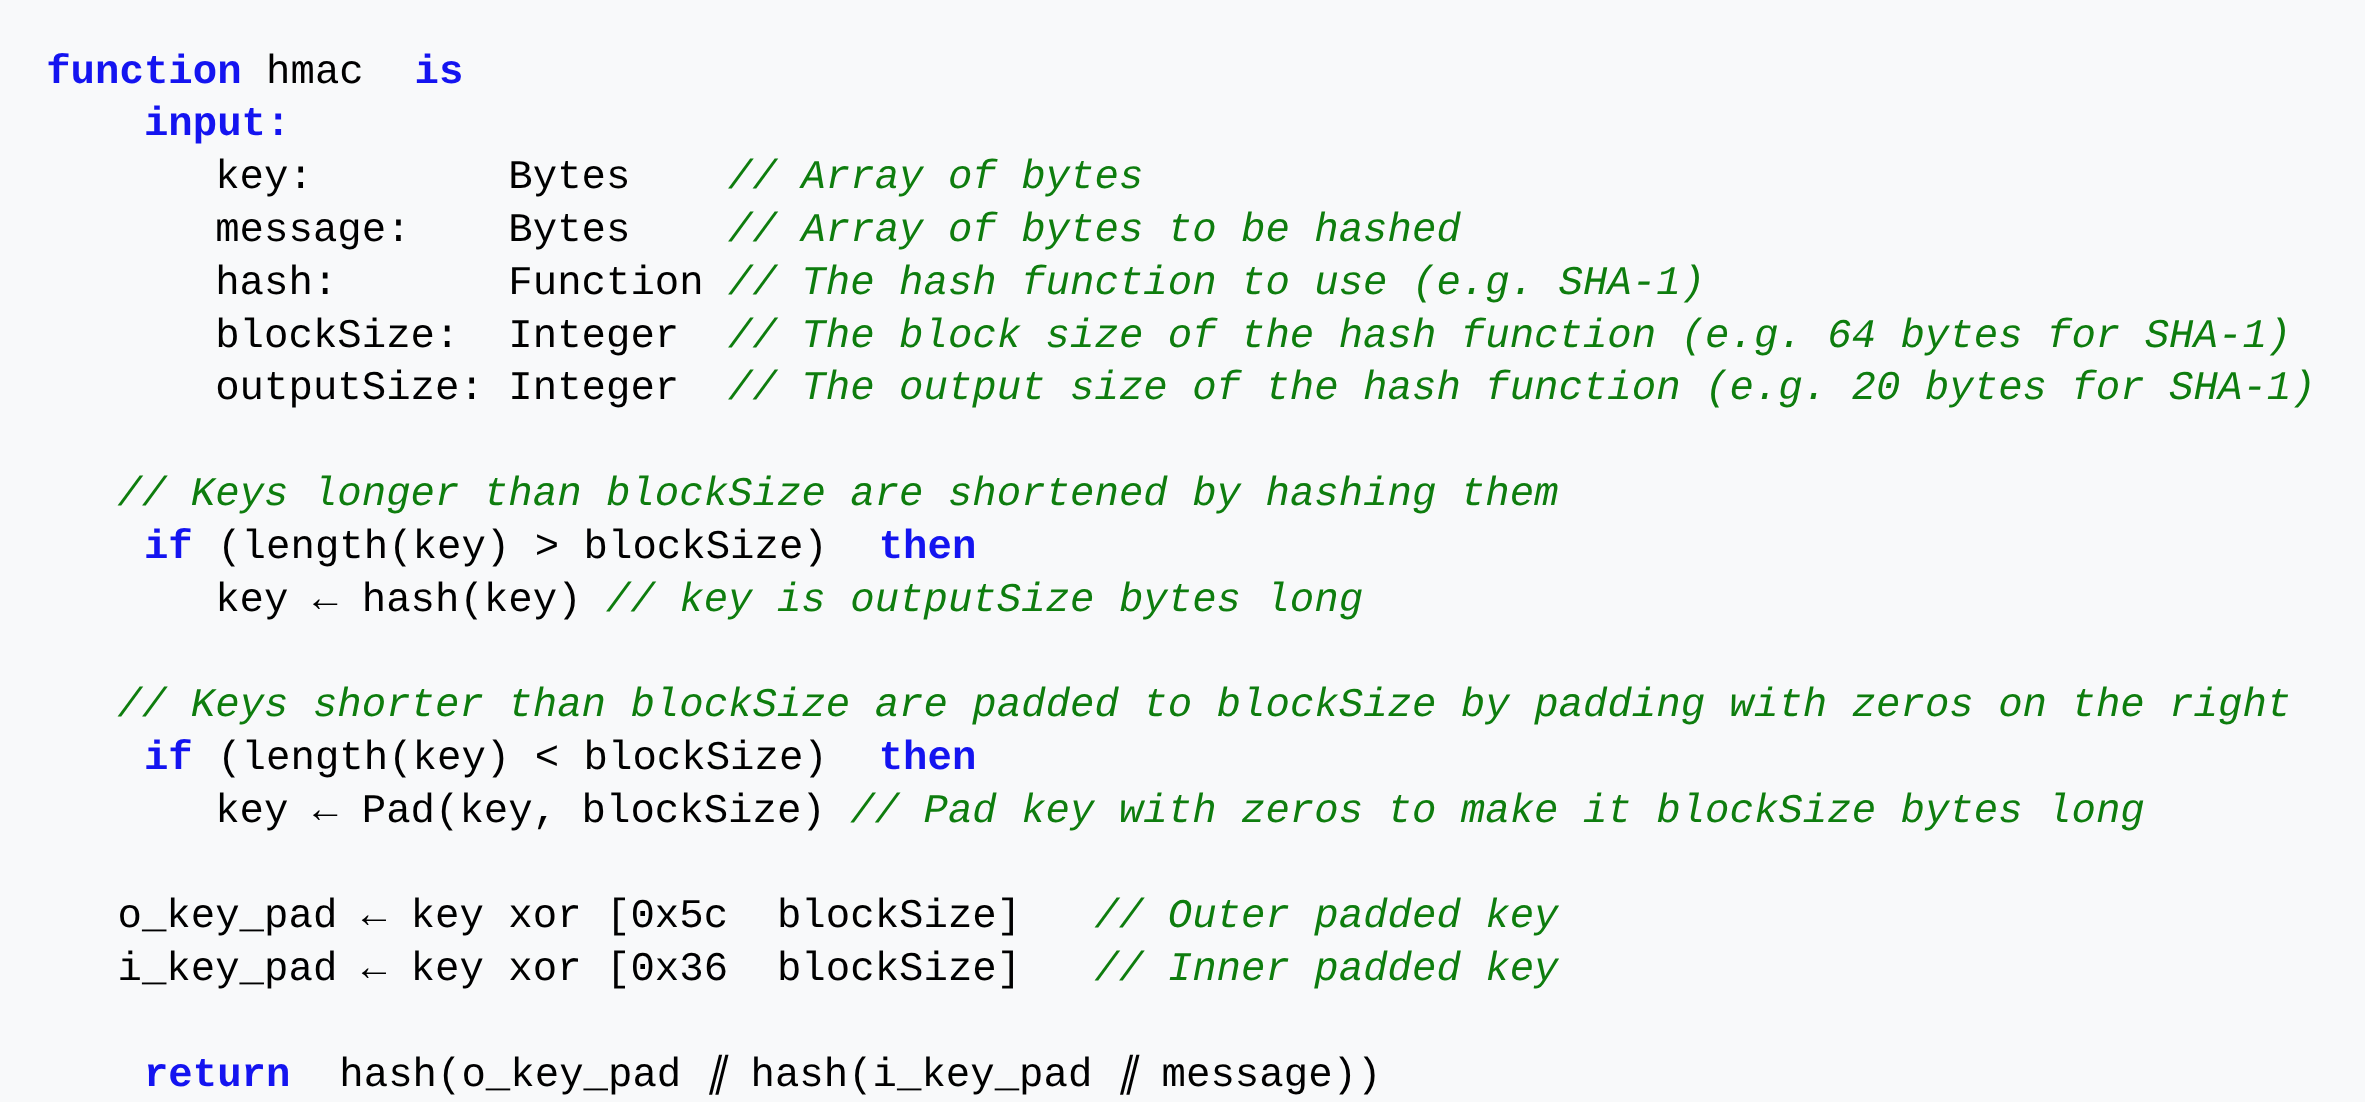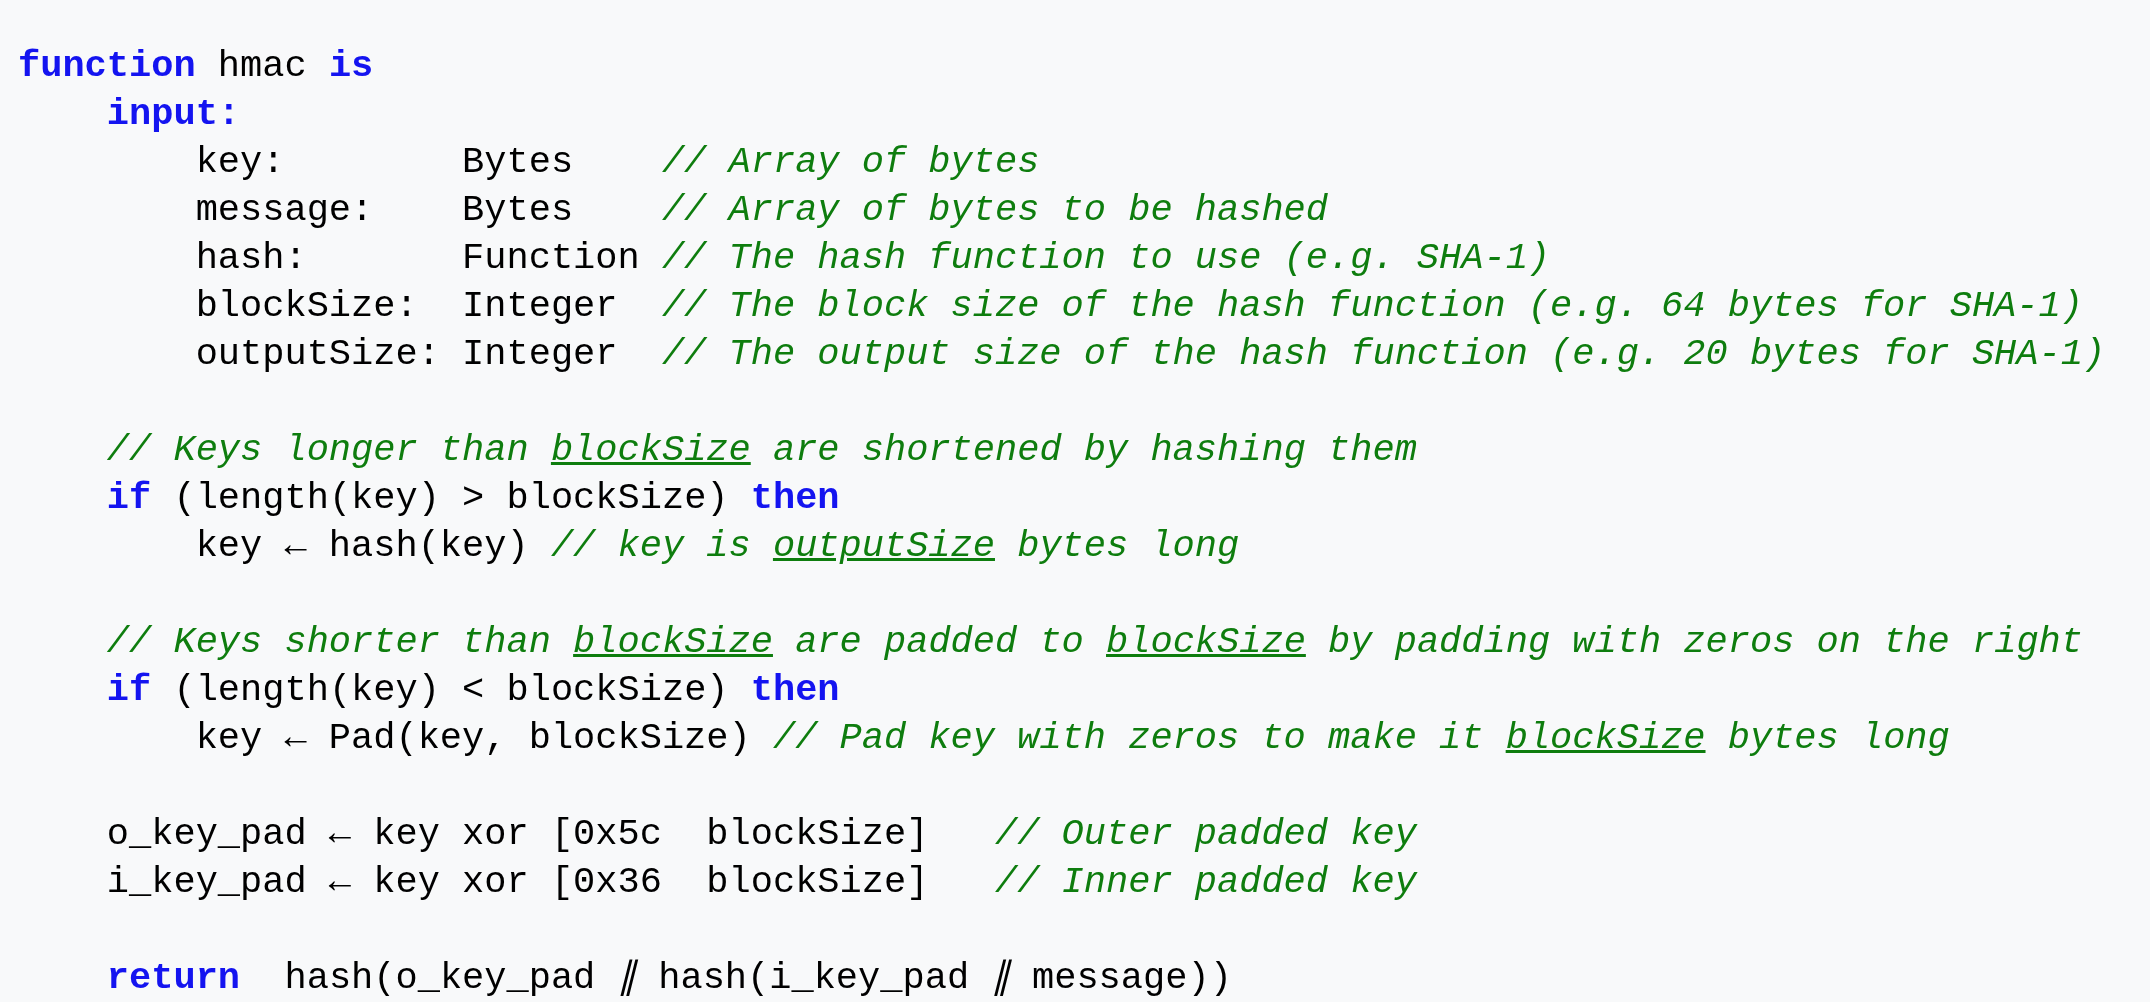--- a/index.html
+++ b/index.html
@@ -19,24 +19,24 @@
     padding: 5px 0 0 18px;
     font-family: "Liberation Mono", "DejaVu Sans Mono", monospace;
     font-size: 37px;
     line-height: 48px;
     color: var(--fg, #000000);
   }
   .line {
     height: 48px;
     white-space: pre;
   }
-  .kw  { color: var(--kw, #1414f0); font-weight: bold; }
+  .kw  { color: var(--kw, #1414f0); font-weight: bold; margin-left: 24px; }
   .pl  { color: var(--fg, #000000); }
   .cm  { color: var(--cm, #0e7d0e); font-style: italic; }
-  .cmi { color: var(--cm, #0e7d0e); font-style: italic; text-decoration: underline; }
+  .cmi { color: var(--cm, #0e7d0e); font-style: italic; }
   .op  { color: var(--fg, #000000); font-style: italic; }
 </style>
 </head>
 <body>
 
 <main>
   <pre class="code-block" id="code-root"><div class="line"><span class="kw">function</span><span class="pl"> hmac </span><span class="kw">is</span></div><div class="line"><span class="pl">    </span><span class="kw">input:</span></div><div class="line"><span class="pl">        key:        Bytes    </span><span class="cm">// Array of bytes</span></div><div class="line"><span class="pl">        message:    Bytes    </span><span class="cm">// Array of bytes to be hashed</span></div><div class="line"><span class="pl">        hash:       Function </span><span class="cm">// The hash function to use (e.g. SHA-1)</span></div><div class="line"><span class="pl">        blockSize:  Integer  </span><span class="cm">// The block size of the hash function (e.g. 64 bytes for SHA-1)</span></div><div class="line"><span class="pl">        outputSize: Integer  </span><span class="cm">// The output size of the hash function (e.g. 20 bytes for SHA-1)</span></div><div class="line"></div><div class="line"><span class="pl">    </span><span class="cm">// Keys longer than </span><span class="cmi">blockSize</span><span class="cm"> are shortened by hashing them</span></div><div class="line"><span class="pl">    </span><span class="kw">if</span><span class="pl"> (length(key) &gt; blockSize) </span><span class="kw">then</span></div><div class="line"><span class="pl">        key ← hash(key) </span><span class="cm">// key is </span><span class="cmi">outputSize</span><span class="cm"> bytes long</span></div><div class="line"></div><div class="line"><span class="pl">    </span><span class="cm">// Keys shorter than </span><span class="cmi">blockSize</span><span class="cm"> are padded to </span><span class="cmi">blockSize</span><span class="cm"> by padding with zeros on the right</span></div><div class="line"><span class="pl">    </span><span class="kw">if</span><span class="pl"> (length(key) &lt; blockSize) </span><span class="kw">then</span></div><div class="line"><span class="pl">        key ← Pad(key, blockSize) </span><span class="cm">// Pad key with zeros to make it </span><span class="cmi">blockSize</span><span class="cm"> bytes long</span></div><div class="line"></div><div class="line"><span class="pl">    o_key_pad ← key xor [0x5c  blockSize]   </span><span class="cm">// Outer padded key</span></div><div class="line"><span class="pl">    i_key_pad ← key xor [0x36  blockSize]   </span><span class="cm">// Inner padded key</span></div><div class="line"></div><div class="line"><span class="pl">    </span><span class="kw">return</span><span class="pl">  hash(o_key_pad </span><span class="op">∥</span><span class="pl"> hash(i_key_pad </span><span class="op">∥</span><span class="pl"> message))</span></div></pre>
 </main>
 
 </body></html>

